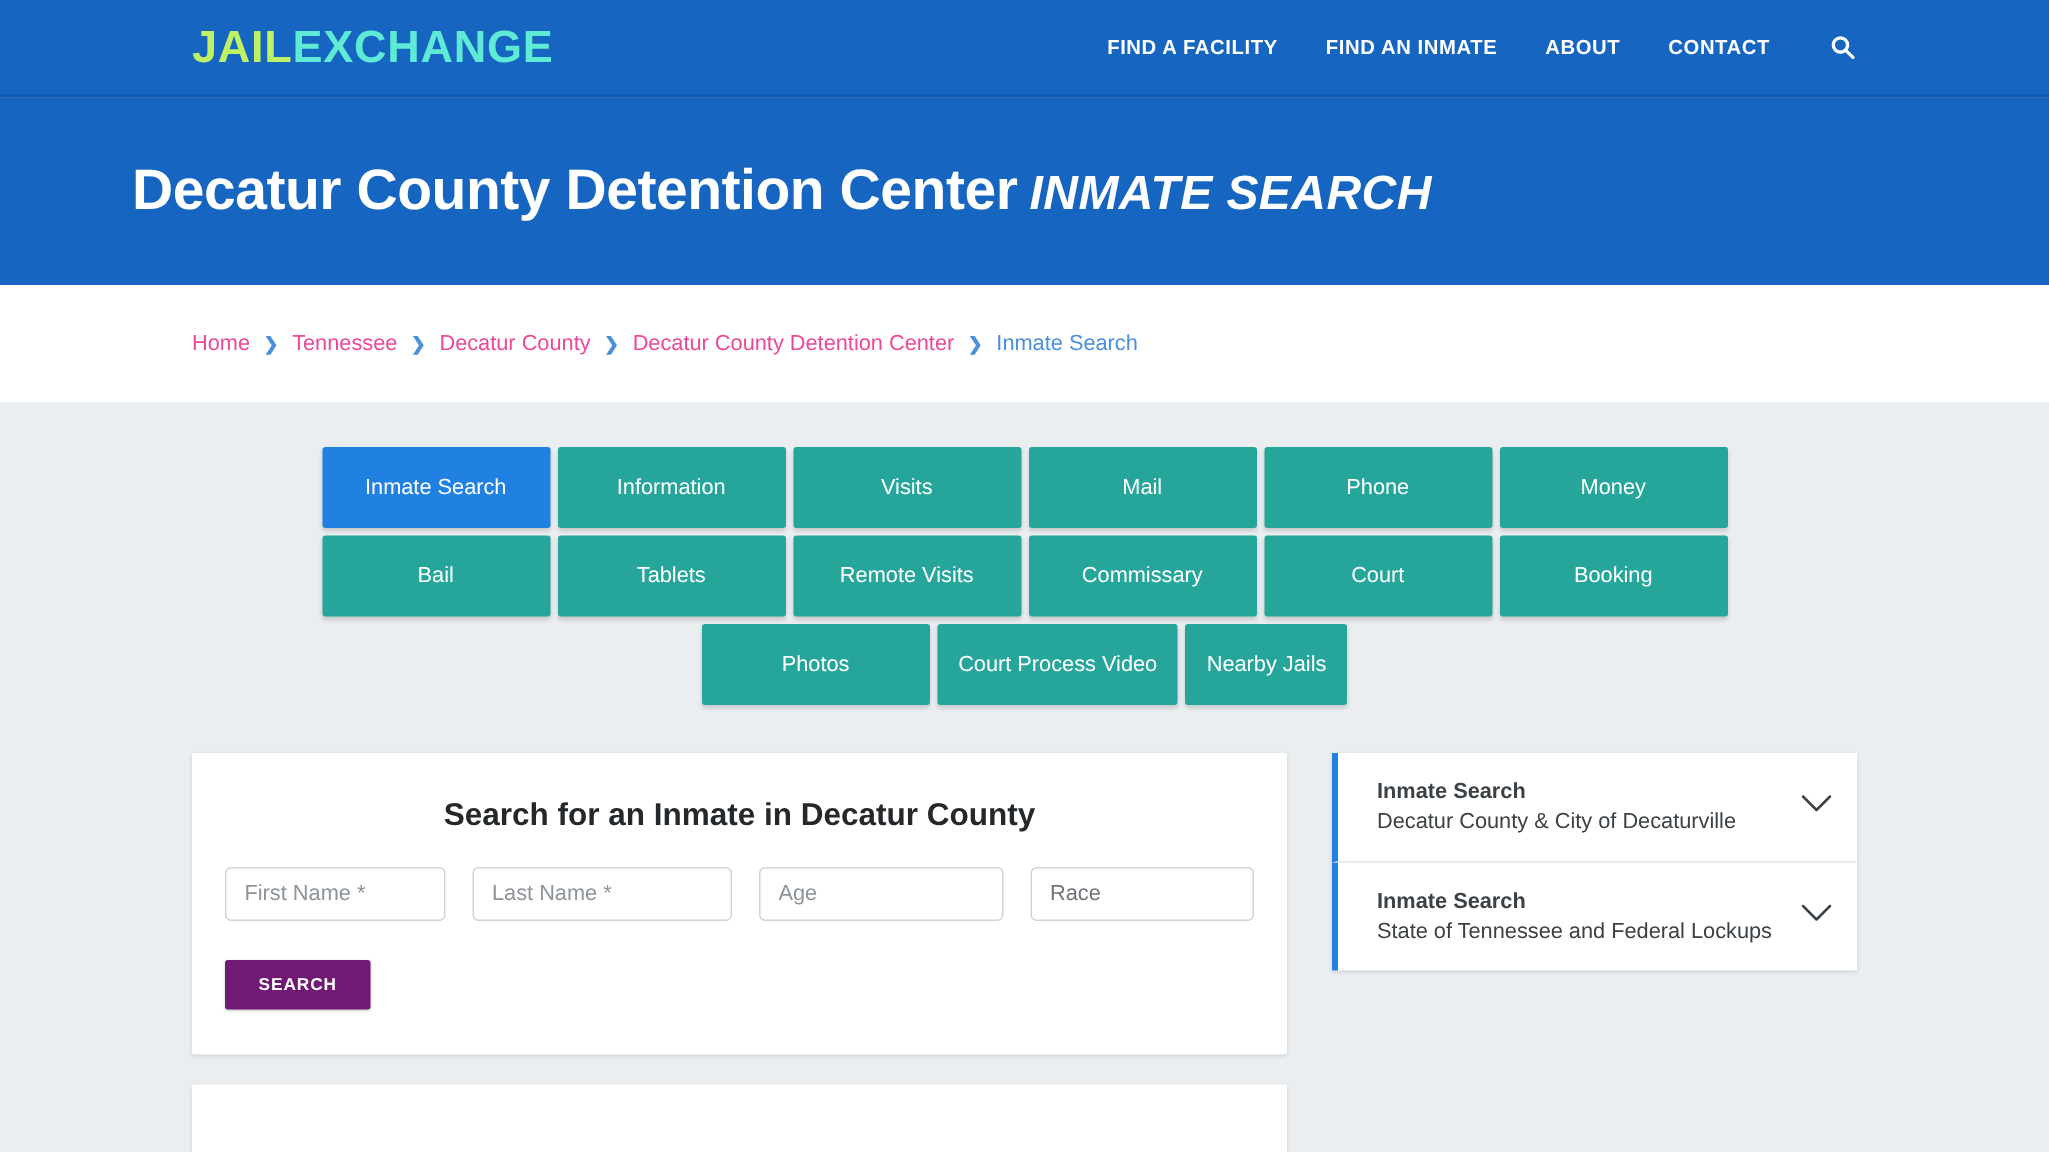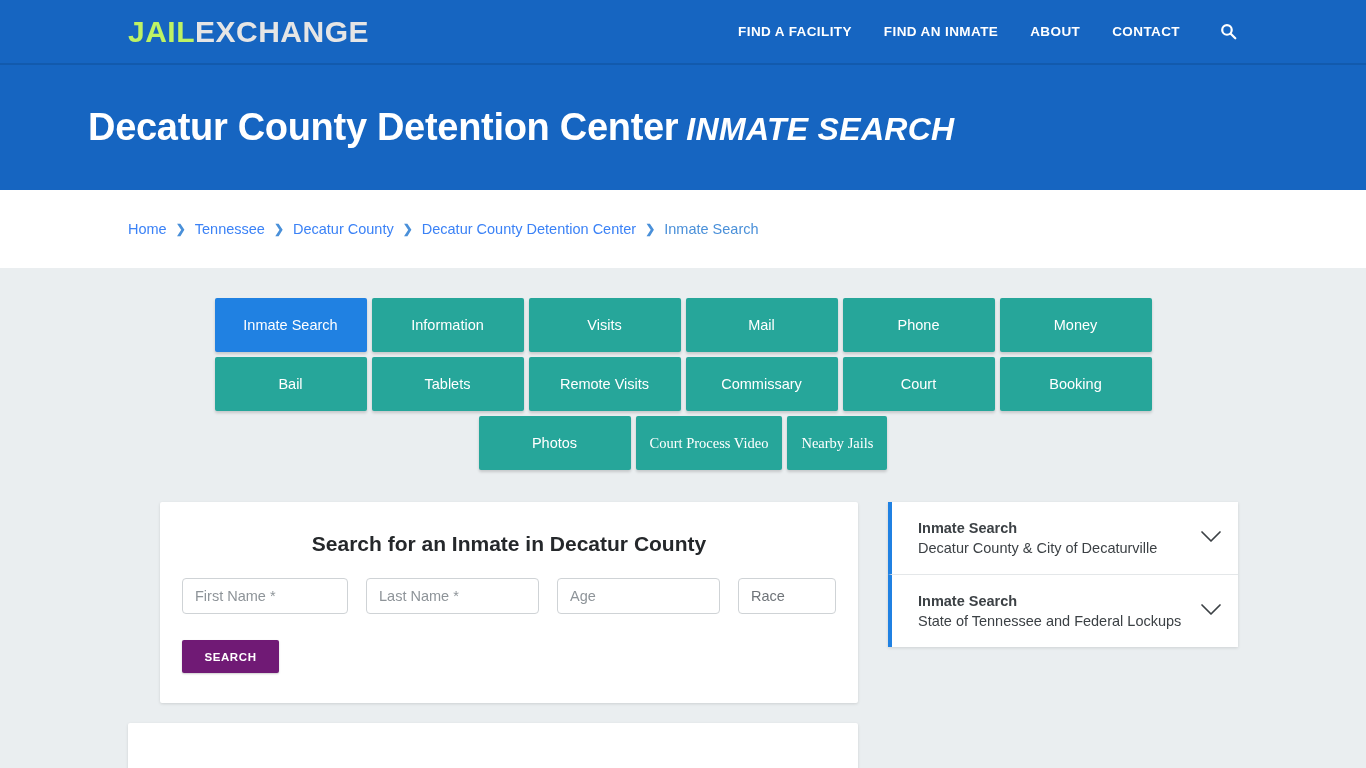--- a/index.html
+++ b/index.html
@@ -23,21 +23,21 @@
   }
   .logo {
     margin-left: 128px;
     font-size: 30px;
     font-weight: bold;
     letter-spacing: 0.5px;
     line-height: 1;
     white-space: nowrap;
   }
   .logo .l-jail { color: #bef264; }
-  .logo .l-exch { color: #e5e5e5; }
+  .logo .l-exch { color: #5eead4; }
 
   .nav {
     margin-left: auto;
     margin-right: 128px;
     display: flex;
     align-items: center;
     gap: 32px;
   }
   .nav a {
     color: #ffffff;
@@ -84,21 +84,21 @@
     height: 78px;
     display: flex;
     align-items: center;
   }
   .crumb {
     margin-left: 128px;
     display: flex;
     align-items: center;
     font-size: 14.5px;
   }
-  .crumb a { color: #3b82f6; text-decoration: none; }
+  .crumb a { color: #ec4899; text-decoration: none; }
   .crumb .current { color: #4a90d9; }
   .crumb .sep {
     color: #4a90d9;
     font-size: 12px;
     font-weight: bold;
     margin: 0 9px;
     line-height: 1;
   }
 
   
@@ -125,39 +125,39 @@
     font-size: 14.5px;
     display: flex;
     align-items: center;
     justify-content: center;
     border-radius: 2px;
     box-shadow: 0 2px 3px rgba(0,0,0,0.16);
     cursor: pointer;
     white-space: nowrap;
   }
   .tab.active { background: #2081e2; }
-  .tab.wide { flex: 0 0 auto; padding: 0 14px; font-family: Liberation Serif, serif; }
+  .tab.wide { flex: 0 0 auto; padding: 0 14px; }
 
   
   .cols {
     width: 1110px;
     margin: 32px auto 0;
     display: flex;
     align-items: flex-start;
     gap: 30px;
   }
   .col-main { width: 730px; }
   .col-side { width: 350px; }
 
   .card {
     background: #ffffff;
     border-radius: 2px;
     box-shadow: 0 1px 3px rgba(0,0,0,0.12);
   }
-  .search-card { padding: 22px 20px 30px; margin-left: 32px; }
+  .search-card { padding: 22px 20px 30px; }
   .search-title {
     text-align: center;
     font-size: 21px;
     font-weight: bold;
     color: #25282b;
     margin: 8px 0 22px;
   }
   .fields {
     display: flex;
     gap: 18px;
@@ -169,21 +169,21 @@
     border: 1px solid #cfd3d6;
     border-radius: 4px;
     padding: 0 12px;
     font-size: 14.5px;
     color: #6f7479;
     font-family: "Liberation Sans", sans-serif;
     background: #ffffff;
     outline: none;
   }
   .fields input::placeholder { color: #8e9499; }
-  .f-first { width: 166px; }
+  .f-first { width: 147px; }
   .f-last  { width: 173px; }
   .f-age   { width: 163px; }
   .f-race  {
     width: 163px;
     color: #777c81;
     -webkit-appearance: none;
     appearance: none;
     background-image:
       linear-gradient(45deg, transparent 50%, #5a5f63 50%),
       linear-gradient(135deg, #5a5f63 50%, transparent 50%);

